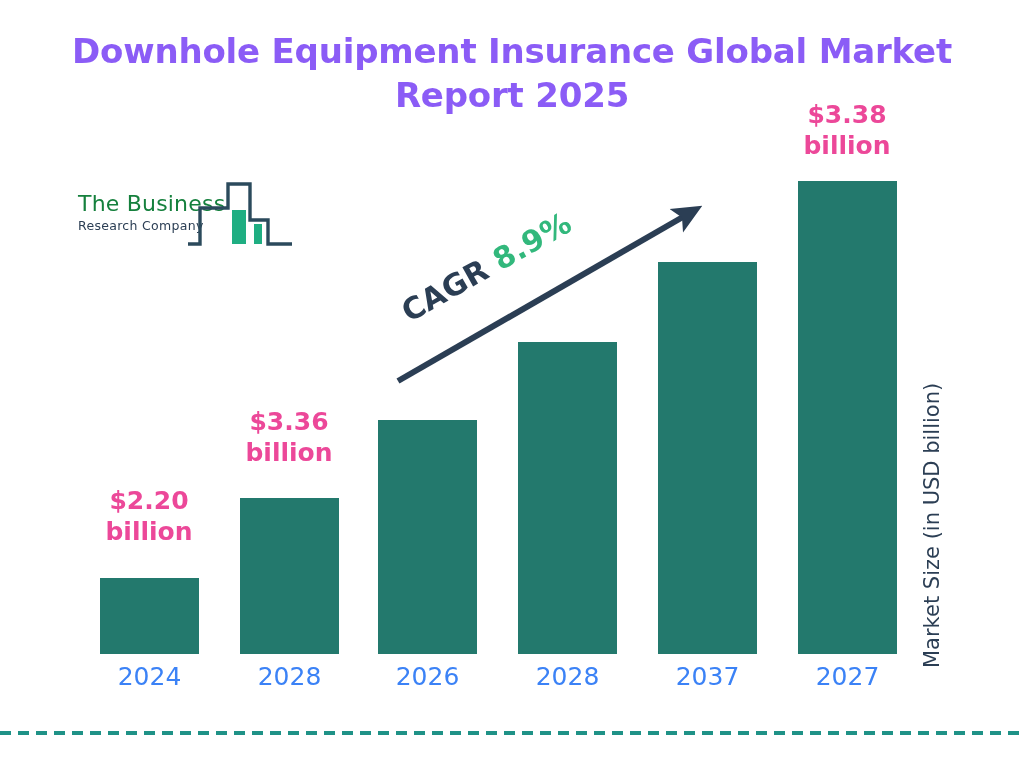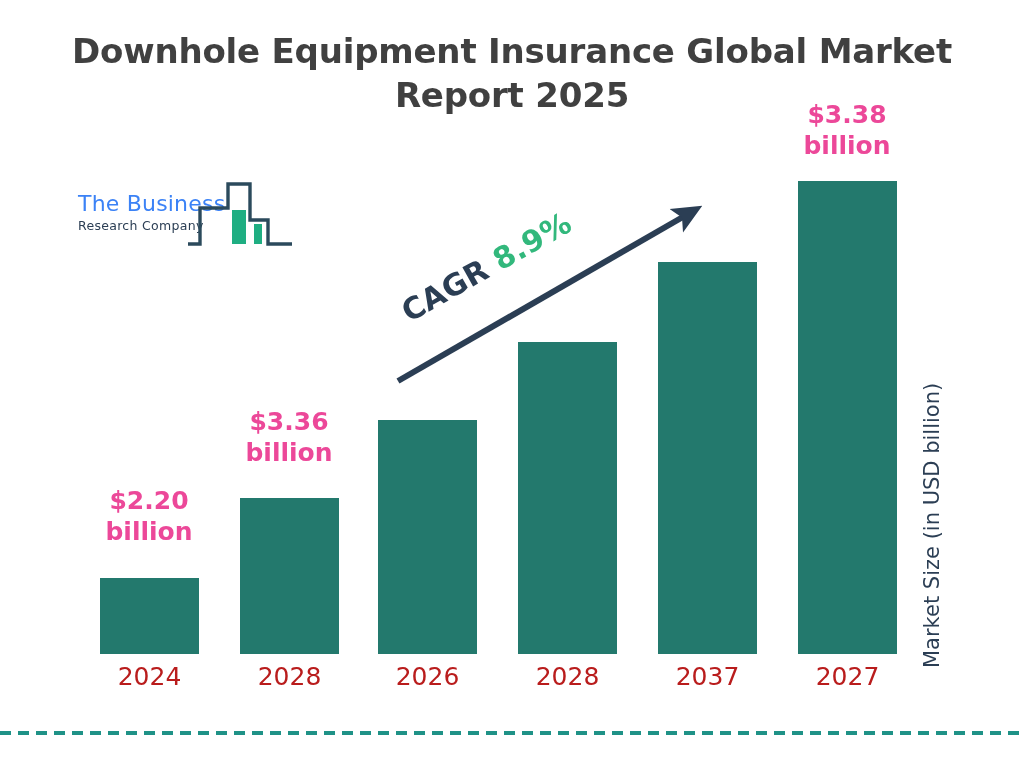--- a/index.html
+++ b/index.html
@@ -15,30 +15,30 @@
   
   .title {
     position:absolute;
     left:62px; top:30px;
     width:900px;
     text-align:center;
     font-family:"DejaVu Sans", sans-serif;
     font-size:34px;
     font-weight:bold;
     line-height:1.28;
-    color:#404040;
+    color:#8b5cf6;
     letter-spacing:-0.2px;
   }
 
   
   .logo { position:absolute; left:78px; top:180px; width:215px; height:72px; }
   .logo-text { position:absolute; left:0; top:12px; width:150px; }
   .logo-line1 {
     font-family:"DejaVu Sans", sans-serif;
-    font-size:22px; font-weight:400; color:#3b82f6;
+    font-size:22px; font-weight:400; color:#15803d;
     letter-spacing:0.2px; line-height:1.05; white-space:nowrap;
   }
   .logo-line2 {
     font-family:"DejaVu Sans", sans-serif;
     font-size:12.5px; font-weight:400; color:#2b3e54;
     letter-spacing:0.3px; line-height:1.2; margin-top:3px; white-space:nowrap;
   }
   .logo-mark { position:absolute; left:110px; top:0px; }
 
   
@@ -59,21 +59,21 @@
     color:#ec4899;
     white-space:pre-line;
   }
 
   .x-tick {
     position:absolute;
     text-align:center;
     font-family:"DejaVu Sans", sans-serif;
     font-size:25px;
     font-weight:400;
-    color:#b91c1c;
+    color:#3b82f6;
   }
 
   
   .y-axis-title {
     position:absolute;
     left:892px;
     top:300px;
     width:370px;
     height:36px;
     transform:rotate(-90deg);

